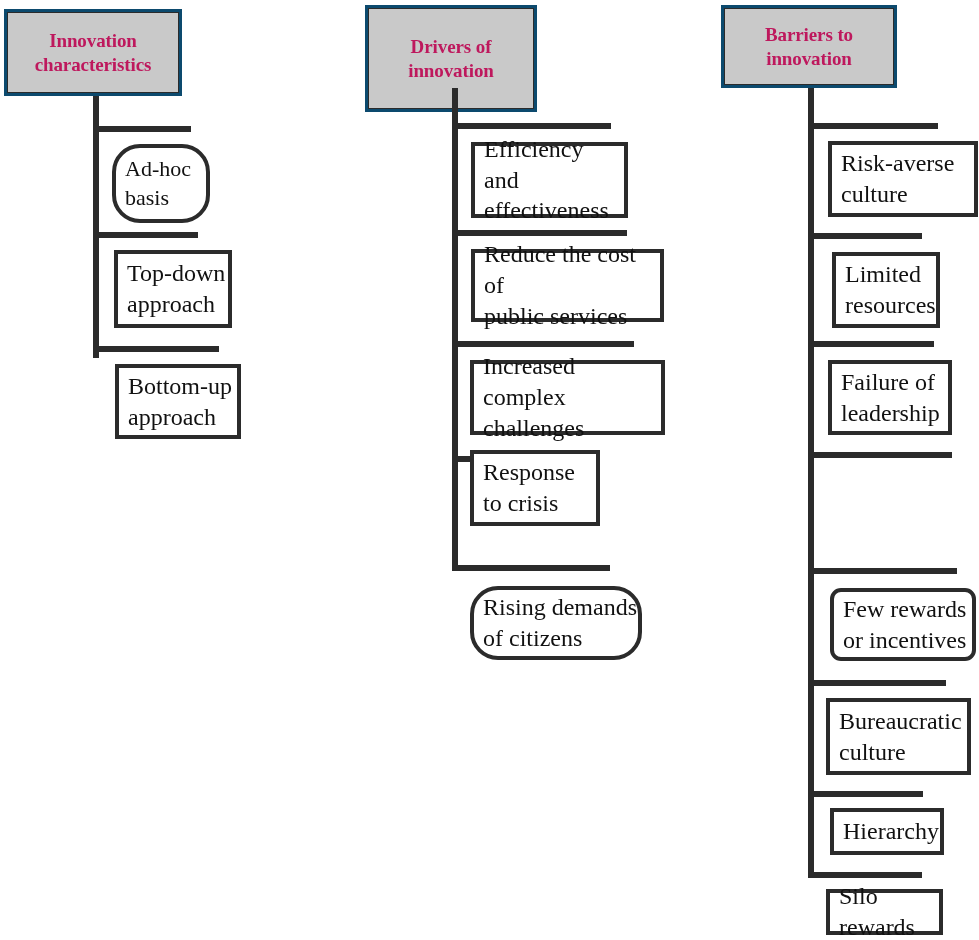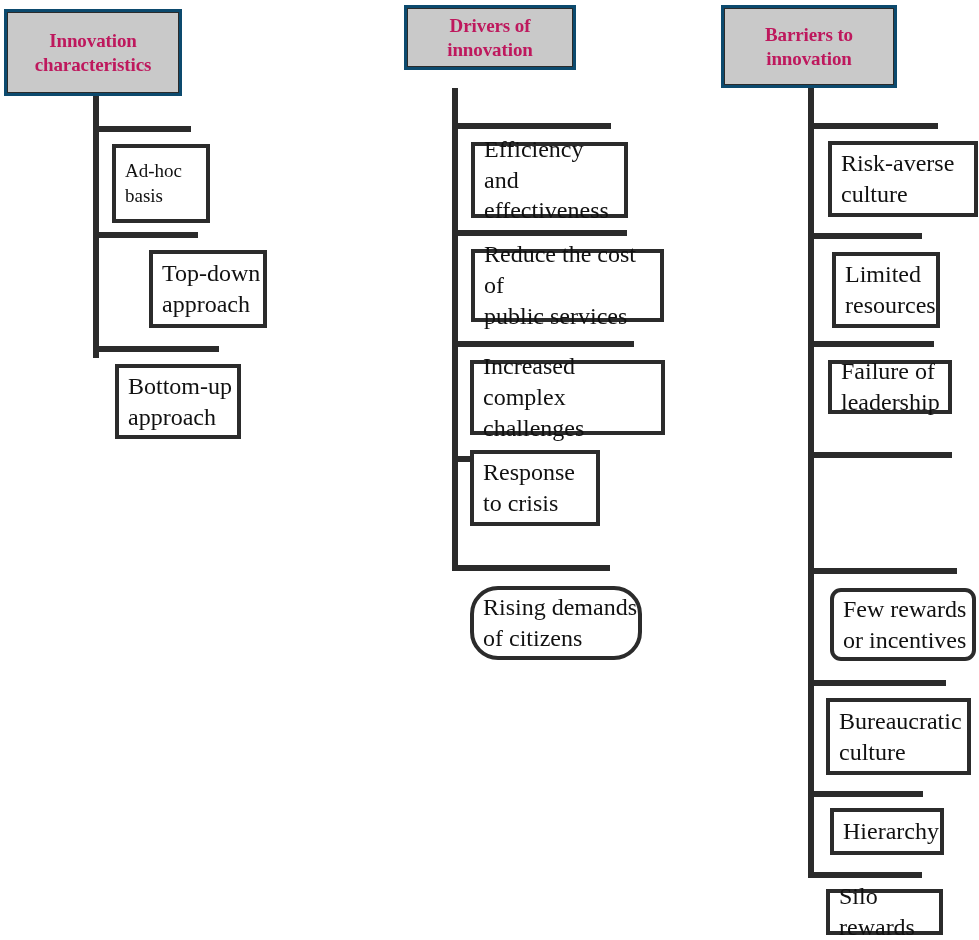--- a/index.html
+++ b/index.html
@@ -81,36 +81,36 @@
     <span class="htext">Innovation
 characteristics</span>
   </div>
 
   <div class="trunk" style="left:93px; top:96px; width:6px; height:262px;"></div>
 
   <div class="branch" style="left:95px; top:126px; width:96px; height:6px;"></div>
   <div class="branch" style="left:95px; top:232px; width:103px; height:6px;"></div>
   <div class="branch" style="left:95px; top:346px; width:124px; height:6px;"></div>
 
-  <div class="leaf-box" style="left:112px; top:144px; width:98px; height:79px; font-size:19px;">
+  <div class="leaf-box" style="left:112px; top:144px; width:98px; height:79px; font-size:22px;border-radius:28px;">
     <span class="ltext">Ad-hoc
 basis</span>
   </div>
 
-  <div class="leaf-box" style="left:114px; top:250px; width:118px; height:78px;margin-left:35px;">
+  <div class="leaf-box" style="left:114px; top:250px; width:118px; height:78px;">
     <span class="ltext">Top-down
 approach</span>
   </div>
 
   <div class="leaf-box" style="left:115px; top:364px; width:126px; height:75px;">
     <span class="ltext">Bottom-up
 approach</span>
   </div>
 
-  <div class="header-box" style="left:365px; top:5px; width:172px; height:65px;margin-left:39px;">
+  <div class="header-box" style="left:365px; top:5px; width:172px; height:107px;">
     <span class="htext">Drivers of
 innovation</span>
   </div>
 
   <div class="trunk" style="left:452px; top:88px; width:6px; height:483px;"></div>
 
   <div class="branch" style="left:454px; top:123px; width:157px; height:6px;"></div>
   <div class="branch" style="left:454px; top:230px; width:173px; height:6px;"></div>
   <div class="branch" style="left:454px; top:341px; width:180px; height:6px;"></div>
   <div class="branch" style="left:454px; top:456px; width:117px; height:6px;"></div>
@@ -160,21 +160,21 @@
   <div class="leaf-box" style="left:828px; top:141px; width:150px; height:76px;">
     <span class="ltext">Risk-averse
 culture</span>
   </div>
 
   <div class="leaf-box" style="left:832px; top:252px; width:108px; height:76px;">
     <span class="ltext">Limited
 resources</span>
   </div>
 
-  <div class="leaf-box" style="left:828px; top:360px; width:124px; height:54px;">
+  <div class="leaf-box" style="left:828px; top:360px; width:124px; height:75px;">
     <span class="ltext">Failure of
 leadership</span>
   </div>
 
 
   <div class="leaf-box" style="left:830px; top:588px; width:146px; height:73px;border-radius:11px;">
     <span class="ltext">Few rewards
 or incentives</span>
   </div>
 

